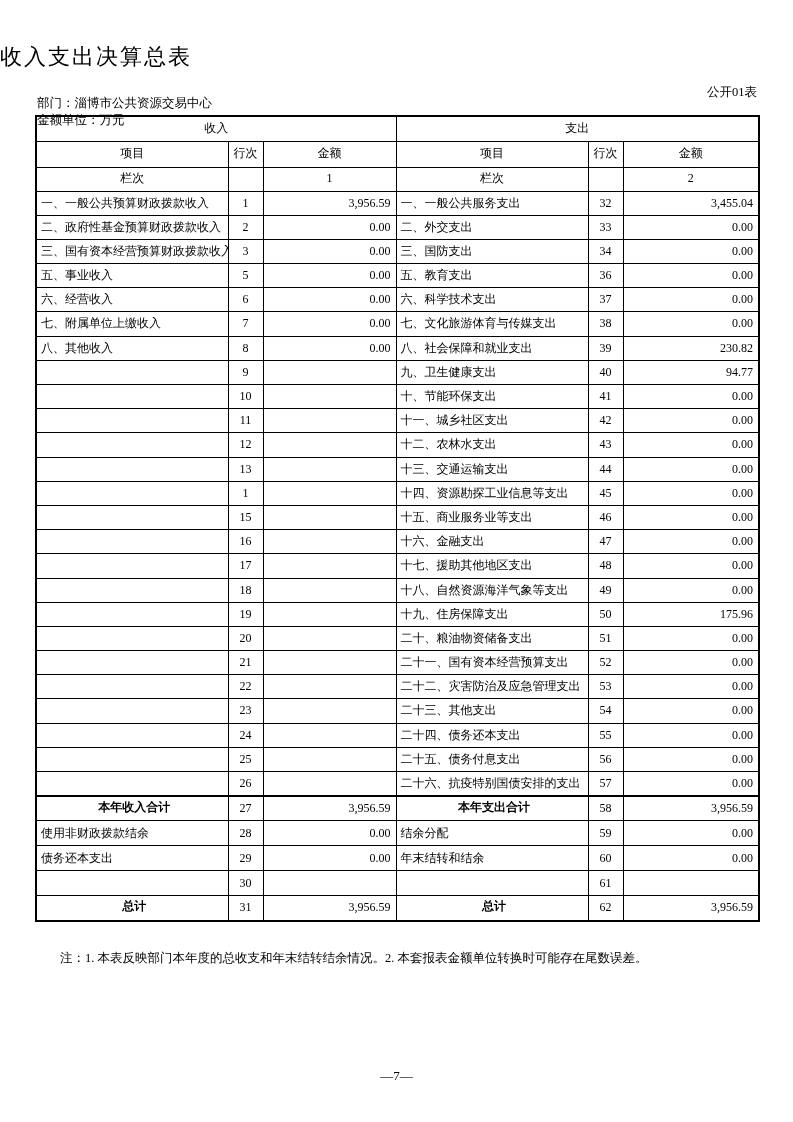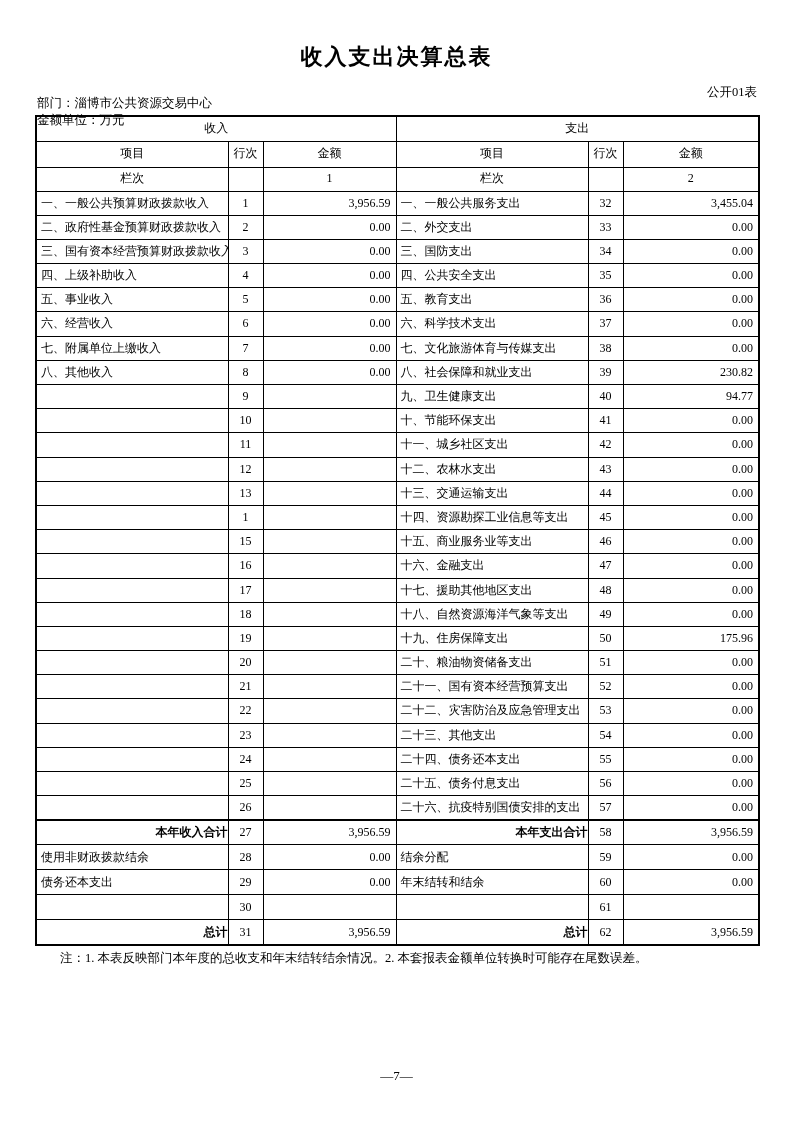--- a/index.html
+++ b/index.html
@@ -5,23 +5,23 @@
   * { margin: 0; padding: 0; box-sizing: border-box; }
   html, body { background: #ffffff; }
   body {
     width: 793px; height: 1122px;
     position: relative;
     color: #000000;
     font-family: "Liberation Serif", "DejaVu Serif", serif;
   }
   .page-title {
     position: absolute; top: 42px; left: 0; width: 100%;
-    text-align: center;
+    text-align: left;
     font-family: "Liberation Sans", "DejaVu Sans", sans-serif;
-    font-weight: bold; font-size: 22px; letter-spacing: 2px;
+    font-weight: normal; font-size: 22px; letter-spacing: 2px;
   }
   .form-code {
     position: absolute; top: 76px; right: 36px;
     font-size: 12.5px;
     margin-top: 8px;
   }
   .meta-row {
     position: absolute; top: 95px; left: 37px; right: 36px;
     display: flex; justify-content: space-between;
     font-size: 12.5px;
@@ -43,21 +43,21 @@
   }
   tr.hrow1 { height: 25px; }
   tr.hrow2 { height: 26px; }
   tr.hrow3 { height: 24px; }
   table.summary thead th, tr.hrow3 td { text-align: center; }
   tbody tr { height: 24.2px; }
   tbody tr.bottom { height: 25px; }
   td.item   { text-align: left; padding-left: 4px; }
   td.line   { text-align: center; }
   td.amount { text-align: right; padding-right: 5px; }
-  tbody tr.total-row td.item { font-weight: bold; text-align: right; padding-left: 4px; }
+  tbody tr.total-row td.item { font-weight: bold; text-align: center; padding-left: 4px; font-family: Liberation Mono, monospace; }
   tbody tr.sep td { border-top: 2px solid #000; }
   .note {
     position: absolute; top: 950px; left: 37px; right: 36px;
     font-size: 12.5px;
     margin-left: 23px;
   }
   .page-number {
     position: absolute; top: 1068px; left: 0; width: 100%;
     text-align: center; font-size: 13px;
   }
@@ -124,28 +124,20 @@
       </tr>
       <tr>
         <td class="item">三、国有资本经营预算财政拨款收入</td>
         <td class="line">3</td>
         <td class="amount">0.00</td>
         <td class="item">三、国防支出</td>
         <td class="line">34</td>
         <td class="amount">0.00</td>
       </tr>
       <tr>
-        <td class="item">四、上级补助收入</td>
-        <td class="line">4</td>
-        <td class="amount">0.00</td>
-        <td class="item">四、公共安全支出</td>
-        <td class="line">35</td>
-        <td class="amount">0.00</td>
-      </tr>
-      <tr>
         <td class="item">五、事业收入</td>
         <td class="line">5</td>
         <td class="amount">0.00</td>
         <td class="item">五、教育支出</td>
         <td class="line">36</td>
         <td class="amount">0.00</td>
       </tr>
       <tr>
         <td class="item">六、经营收入</td>
         <td class="line">6</td>

